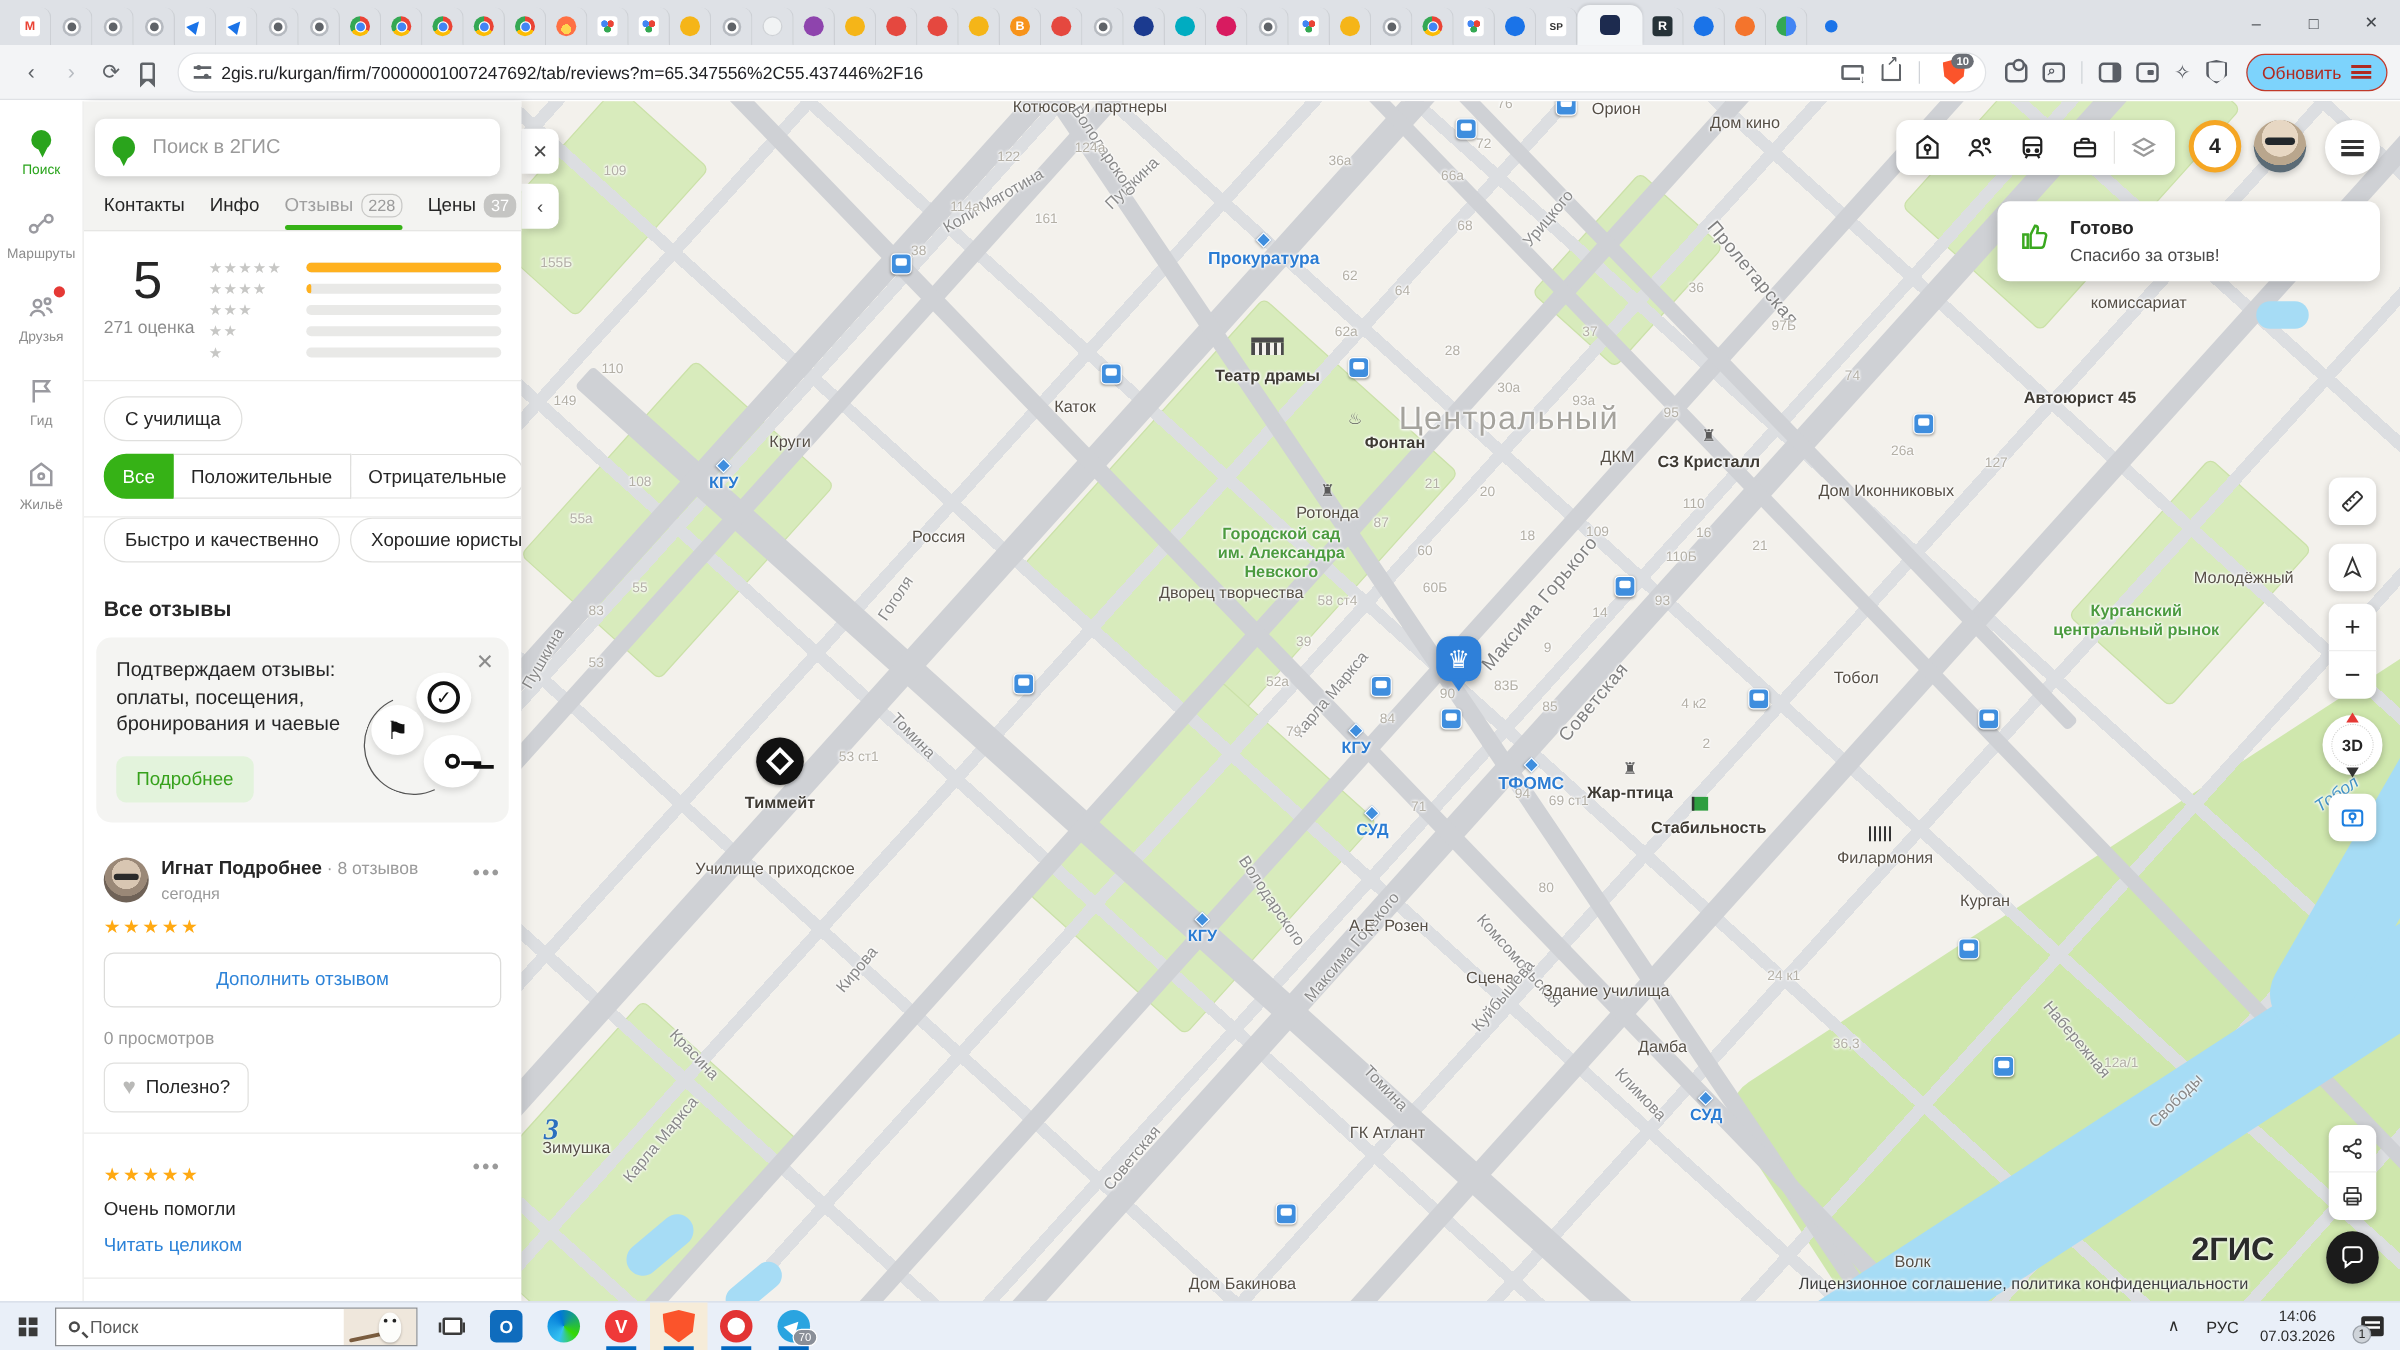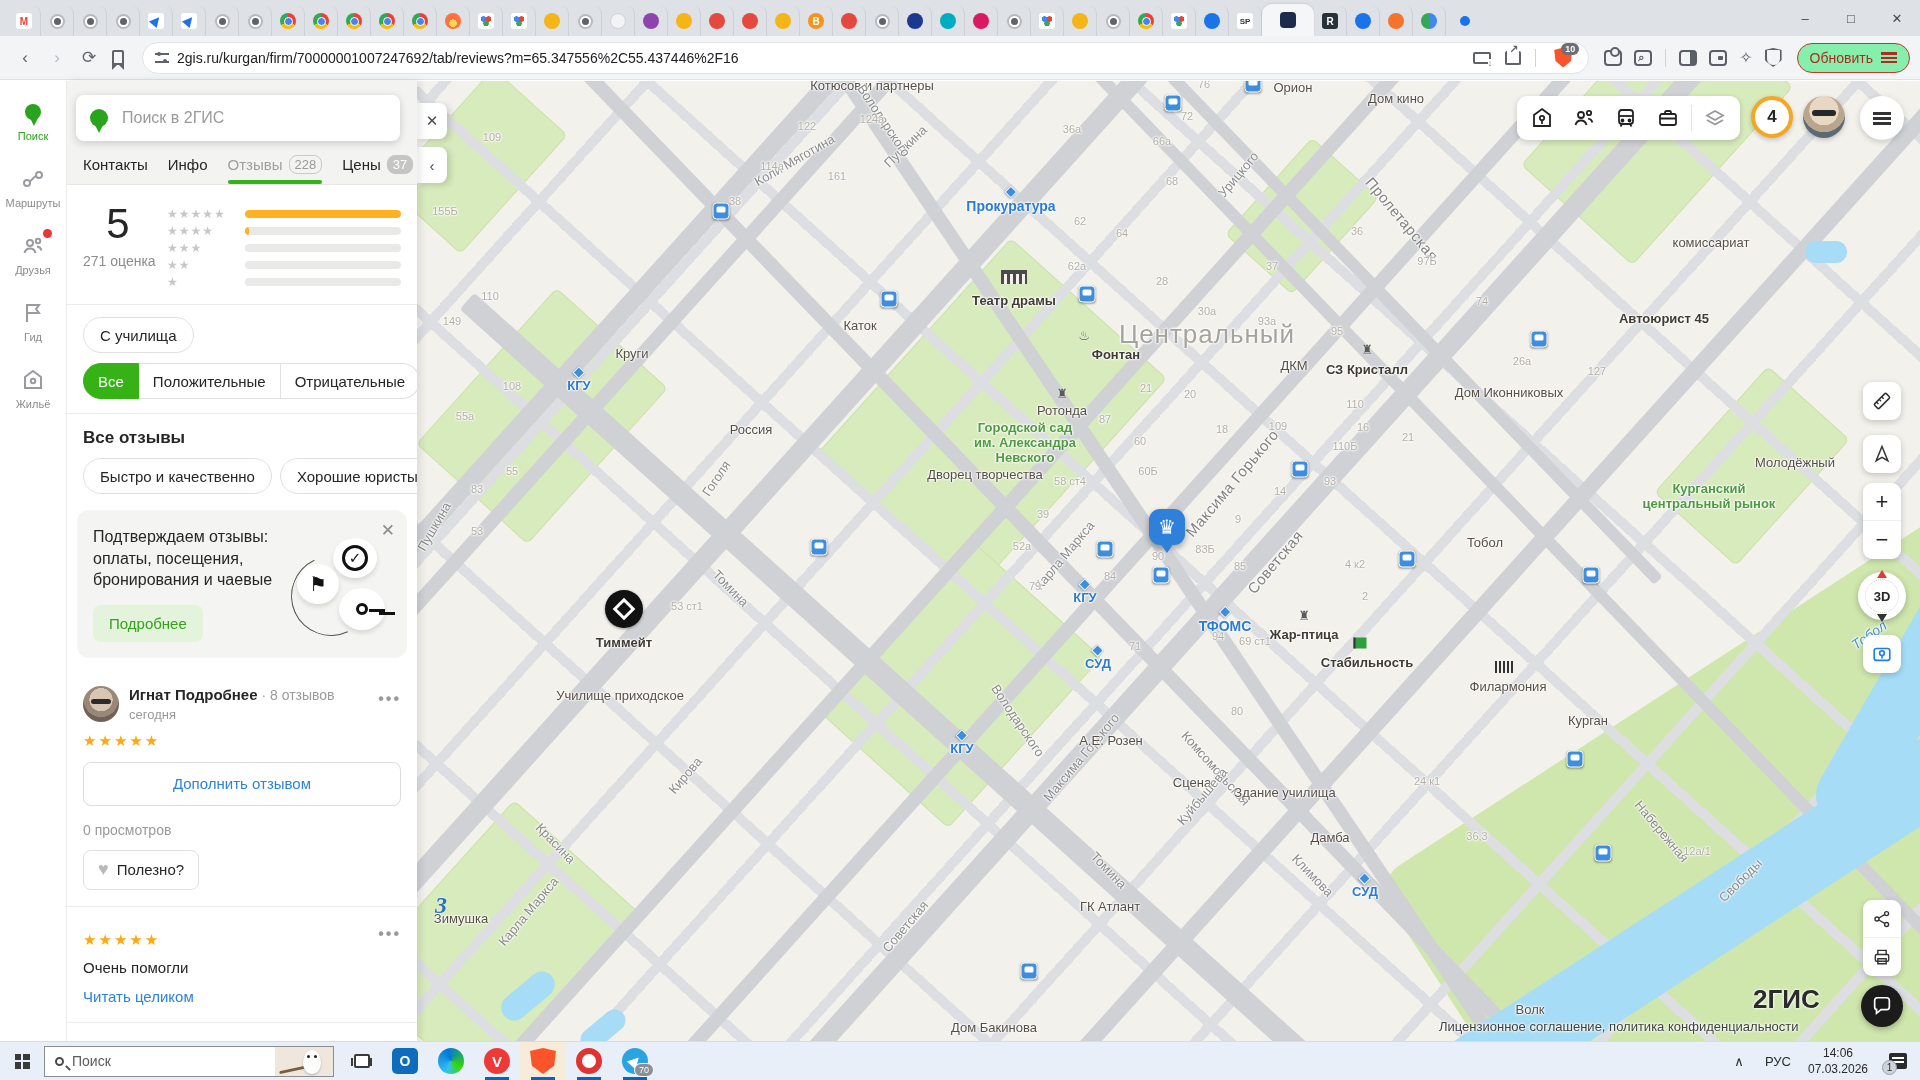--- a/index.html
+++ b/index.html
@@ -59,21 +59,21 @@
   .bravewrap{position:relative;flex:0 0 auto;margin:0 4px;}
   .bravebadge{position:absolute;right:-7px;top:-5px;background:#6b6f76;color:#fff;font-size:9px;border-radius:8px;padding:1px 4px;font-weight:bold;}
   .toolico{width:18px;height:16px;border:2px solid #5a5e66;border-radius:4px;position:relative;flex:0 0 auto;margin:0 5px;}
   .toolico.puzzle{border-radius:4px;}
   .toolico.puzzle::after{content:"";position:absolute;top:-5px;left:4px;width:6px;height:6px;border-radius:50%;border:2px solid #5a5e66;background:#f3f4f6;}
   .toolico.cardq::after{content:"⌕";position:absolute;font-size:11px;left:2px;top:-1px;color:#5a5e66;font-weight:bold;}
   .toolico.sidep::after{content:"";position:absolute;right:-1px;top:-1px;bottom:-1px;width:6px;background:#5a5e66;border-radius:0 2px 2px 0;}
   .toolico.wallet::after{content:"";position:absolute;right:2px;top:4px;width:5px;height:4px;background:#5a5e66;border-radius:1px;}
   .sparkle{color:#5a5e66;font-size:16px;margin:0 5px;flex:0 0 auto;}
   .shieldw{width:17px;height:19px;border:2px solid #5a5e66;border-radius:3px 3px 8px 8px;clip-path:polygon(50% 0,100% 10%,100% 65%,50% 100%,0 65%,0 10%);flex:0 0 auto;margin:0 5px;}
-  #update-btn{display:flex;align-items:center;gap:8px;border:1.5px solid #c0392b;background:#86efac;color:#b02a20;font-size:14px;padding:0 12px;height:30px;border-radius:16px;margin-left:8px;flex:0 0 auto;}
+  #update-btn{display:flex;align-items:center;gap:8px;border:1.5px solid #c0392b;background:#7dd3fc;color:#b02a20;font-size:14px;padding:0 12px;height:30px;border-radius:16px;margin-left:8px;flex:0 0 auto;}
   #update-btn .burg{width:16px;height:11px;background:linear-gradient(#b02a20 0 2.5px,transparent 2.5px 4.5px,#b02a20 4.5px 7px,transparent 7px 8.5px,#b02a20 8.5px 11px);}
 
   
   #app{position:absolute;top:81px;left:0;right:0;bottom:39px;display:flex;}
   
   #rail{width:67px;background:#fff;border-right:1px solid #ececea;padding-top:18px;z-index:30;}
   .railitem{display:flex;flex-direction:column;align-items:center;gap:5px;margin-bottom:24px;position:relative;cursor:pointer;}
   .railitem .rlabel{font-size:11px;color:#8c8c8c;}
   .railitem.active .rlabel{color:#2aa41c;}
   .rico{width:26px;height:26px;display:flex;align-items:center;justify-content:center;color:#9a9aa0;}
@@ -534,25 +534,25 @@
 
     <div id="answerrow">
       <div class="chip">С училища</div>
     </div>
     <div id="segrow">
         <div class="seg active">Все</div>
         <div class="seg">Положительные</div>
         <div class="seg">Отрицательные</div>
       </div>
 
-    <div id="alltitle">Все отзывы</div>
     <div id="tagchips">
         <div class="chip">Быстро и качественно</div>
         <div class="chip">Хорошие юристы</div>
       </div>
+    <div id="alltitle">Все отзывы</div>
 
     <div id="promo">
       <div class="ptext">Подтверждаем отзывы: оплаты, посещения, бронирования и чаевые</div>
       <div id="promo-btn">Подробнее</div>
       <div id="promo-x">✕</div>
       <div id="promo-art">
         <div class="arcline"></div>
         <div class="pebble" style="left:36px;top:0;width:44px;height:40px;">
             <div class="checkring">✓</div>
           </div>
@@ -819,20 +819,29 @@
             <path d="M4 14l8 4.5 8-4.5"></path>
           </svg>
       </div>
     </div>
     <div id="count-circle">4</div>
     <div id="avatar-map"></div>
     <div id="burger-map">
         <div></div>
       </div>
 
+    <div id="toast">
+      <svg viewBox="0 0 24 24">
+          <path d="M4 10h3v9H4zM9 19v-9l3-6c1.2 0 2 .9 2 2l-.5 3H18c1 0 1.9 1 1.6 2l-1.3 6c-.2 1-1 2-2.1 2z" fill="none" stroke="#3aa81f" stroke-width="1.7"></path>
+        </svg>
+      <div>
+        <div class="tt">Готово</div>
+        <div class="tx">Спасибо за отзыв!</div>
+      </div>
+    </div>
 
     <div class="rctl btn" style="top:301px;">
       <svg width="22" height="22" viewBox="0 0 24 24">
           <g transform="rotate(-45 12 12)">
             <rect x="3" y="8.5" width="18" height="7" rx="1.5" fill="none" stroke="#333" stroke-width="1.7"></rect>
             <path d="M7 8.5v3M11 8.5v3M15 8.5v3" stroke="#333" stroke-width="1.5"></path>
           </g>
         </svg>
     </div>
     <div class="rctl btn" style="top:354px;">

